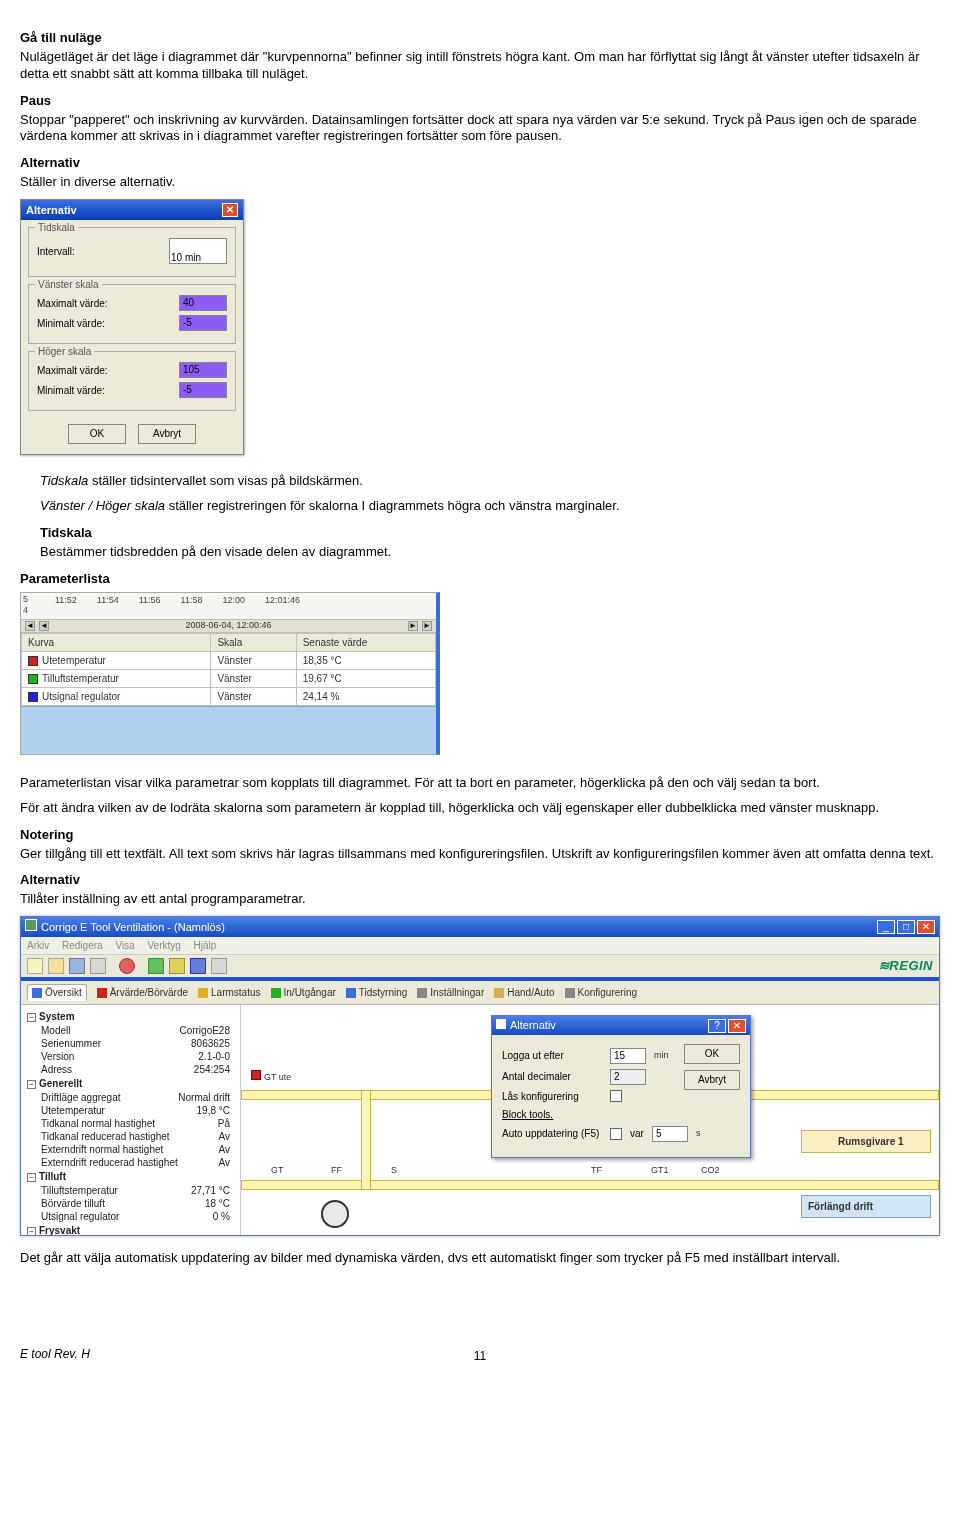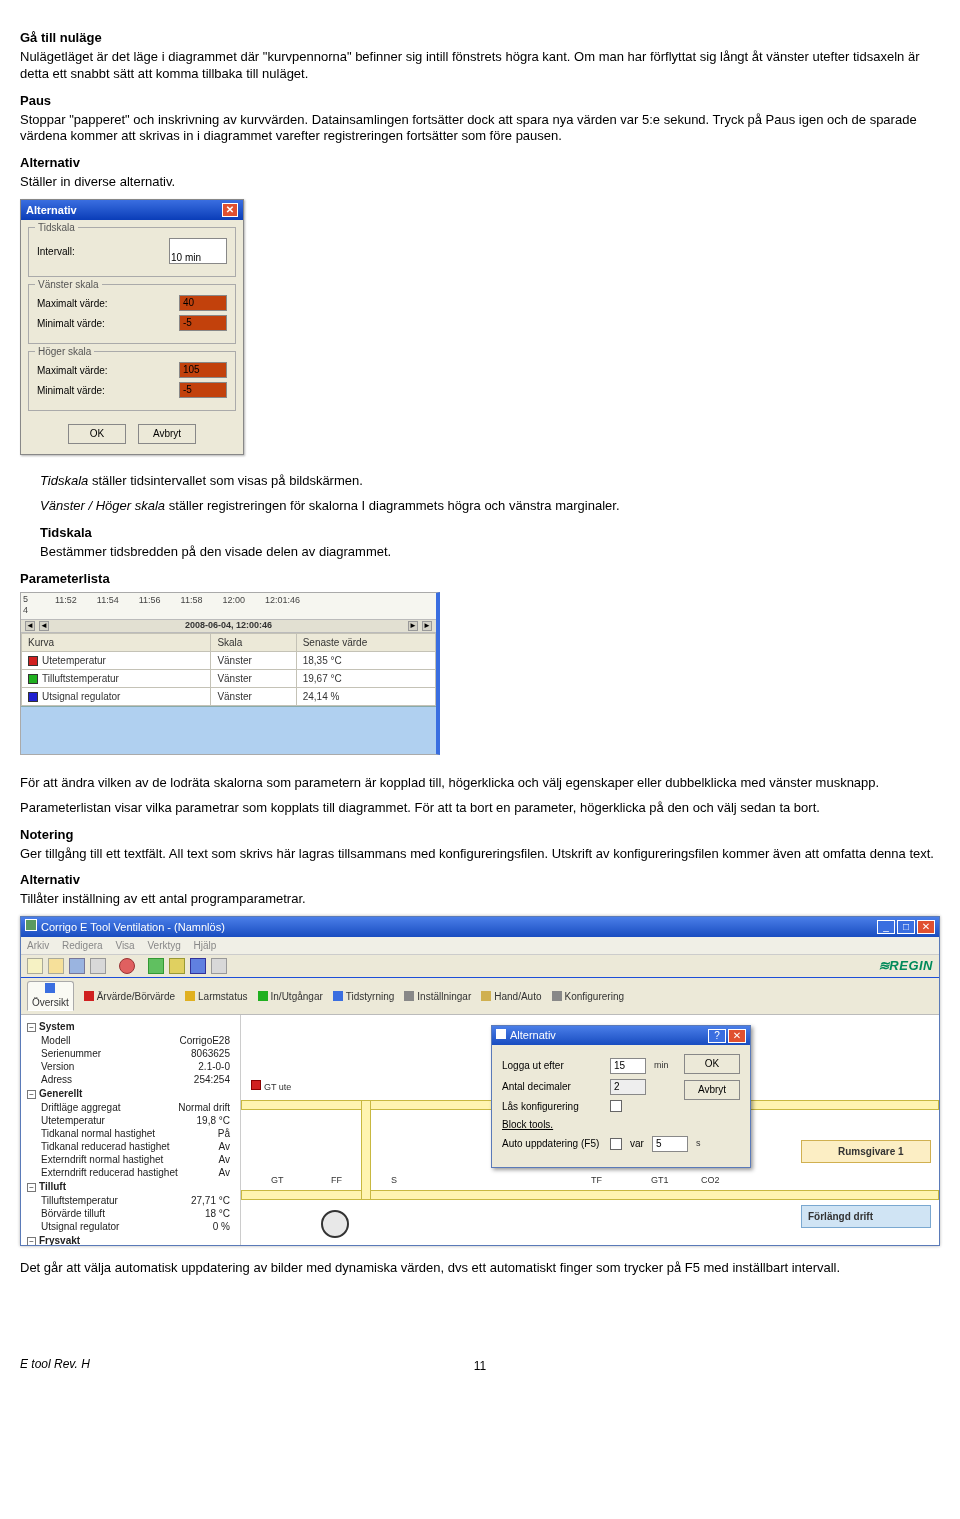--- a/index.html
+++ b/index.html
@@ -63,21 +63,21 @@
     display: flex;
     justify-content: space-between;
     align-items: center;
     margin: 4px 0;
     font-size: 10px;
   }
   .finput {
     width: 48px;
     height: 16px;
     border: 1px solid #888;
-    background: #c2410c;
+    background: #8b5cf6;
     padding: 0 3px;
     font-size: 10px;
   }
   .fselect {
     width: 58px;
     height: 16px;
     border: 1px solid #888;
     background: #fff;
     padding: 12px 1px;
     font-size: 10px;
@@ -126,21 +126,21 @@
     display: flex;
     align-items: center;
     background: #e2e0d2;
     height: 14px;
     border-top:1px solid #bbb;
     border-bottom:1px solid #bbb;
     padding: 0 4px;
     gap:4px;
   }
   .pl-scroll .arrow { width:10px; height:10px; background:#d4d2c6; border:1px solid #999; font-size:8px; text-align:center; line-height:8px;}
-  .pl-scroll .date { flex:1; text-align:center; font-size:9px; color:#333;font-weight:bold;}
+  .pl-scroll .date { flex:1; text-align:center; font-size:9px; color:#333;}
   .pl-table { width:100%; border-collapse:collapse; background:#fff; }
   .pl-table th, .pl-table td {
     border:1px solid #c4c2b6;
     padding:2px 6px;
     text-align:left;
     font-size:10px;
     color:#333;
   }
   .pl-table th { background:#ece9d8; font-weight:normal; }
   .sw { display:inline-block; width:10px; height:10px; border:1px solid #333; margin-right:4px; vertical-align:middle;}
@@ -164,28 +164,28 @@
     align-items:center;
     padding:2px 4px;
     font-size:11px;
     gap:33px;
   }
   .wbtns { display:flex; gap:2px;}
   .wbtn { width:18px; height:14px; background:#3a6ee0; border:1px solid #fff; color:#fff; text-align:center; line-height:12px; font-size:10px;}
   .wbtn.close { background:#e05030;}
   .menubar { background:#f0efe6; padding:2px 6px; color:#666; border-bottom:1px solid #ccc;}
   .menubar span { margin-right:10px; color:#888;}
-  .toolbar { background:#ece9d8; padding:3px 6px; display:flex; justify-content:space-between; align-items:center; border-bottom:1px solid #1d4ed8;}
+  .toolbar { background:#ece9d8; padding:3px 6px; display:flex; justify-content:space-between; align-items:center; border-bottom:4px solid #1d4ed8;}
   .ticons { display:flex; gap:5px;}
   .ticon { width:16px; height:16px; }
   .logo { font-style:italic; font-weight:bold; color:#008a5a; font-size:13px; letter-spacing:0.5px;}
   .logo .stripes { color:#008a5a; margin-right:2px; letter-spacing:-2px;}
   .tabbar { background:#ece9d8; padding:3px 6px; border-bottom:1px solid #bbb; display:flex; gap:10px; font-size:10px; color:#333;}
   .tabbar .tab { display:flex; align-items:center; gap:3px;}
-  .tabbar .tab.active { border:1px solid #aaa; border-bottom:1px solid #fff; background:#fafaf4; padding:1px 4px; border-radius:3px 3px 0 0;flex-direction:column;}
+  .tabbar .tab.active { border:1px solid #aaa; border-bottom:1px solid #fff; background:#fafaf4; padding:1px 4px; border-radius:3px 3px 0 0;}
   .ticon-s { width:10px; height:10px; display:inline-block;}
   .appbody { display:flex; height:230px; background:#fff;}
   .tree {
     width:220px;
     background:#fff;
     border-right:1px solid #ccc;
     padding:4px 2px;
     font-size:10px;
     color:#222;
     overflow:hidden;
@@ -333,22 +333,22 @@
       <td><span class="sw" style="background:#2020d0"></span><span>Utsignal regulator</span></td>
       <td>Vänster</td>
       <td>24,14 %</td>
     </tr>
   </tbody>
     </table>
   <div class="pl-gap"></div>
 </div>
 
 <div class="section">
+  <div class="p">Parameterlistan visar vilka parametrar som kopplats till diagrammet. För att ta bort en parameter, högerklicka på den och välj sedan ta bort.</div>
   <div class="p">För att ändra vilken av de lodräta skalorna som parametern är kopplad till, högerklicka och välj egenskaper eller dubbelklicka med vänster musknapp.</div>
-  <div class="p">Parameterlistan visar vilka parametrar som kopplats till diagrammet. För att ta bort en parameter, högerklicka på den och välj sedan ta bort.</div>
 </div>
 
 <div class="section">
   <div class="h">Notering</div>
   <div class="p">Ger tillgång till ett textfält. All text som skrivs här lagras tillsammans med konfigureringsfilen. Utskrift av konfigureringsfilen kommer även att omfatta denna text.</div>
 </div>
 
 <div class="section">
   <div class="h">Alternativ</div>
   <div class="p">Tillåter inställning av ett antal programparametrar.</div>

